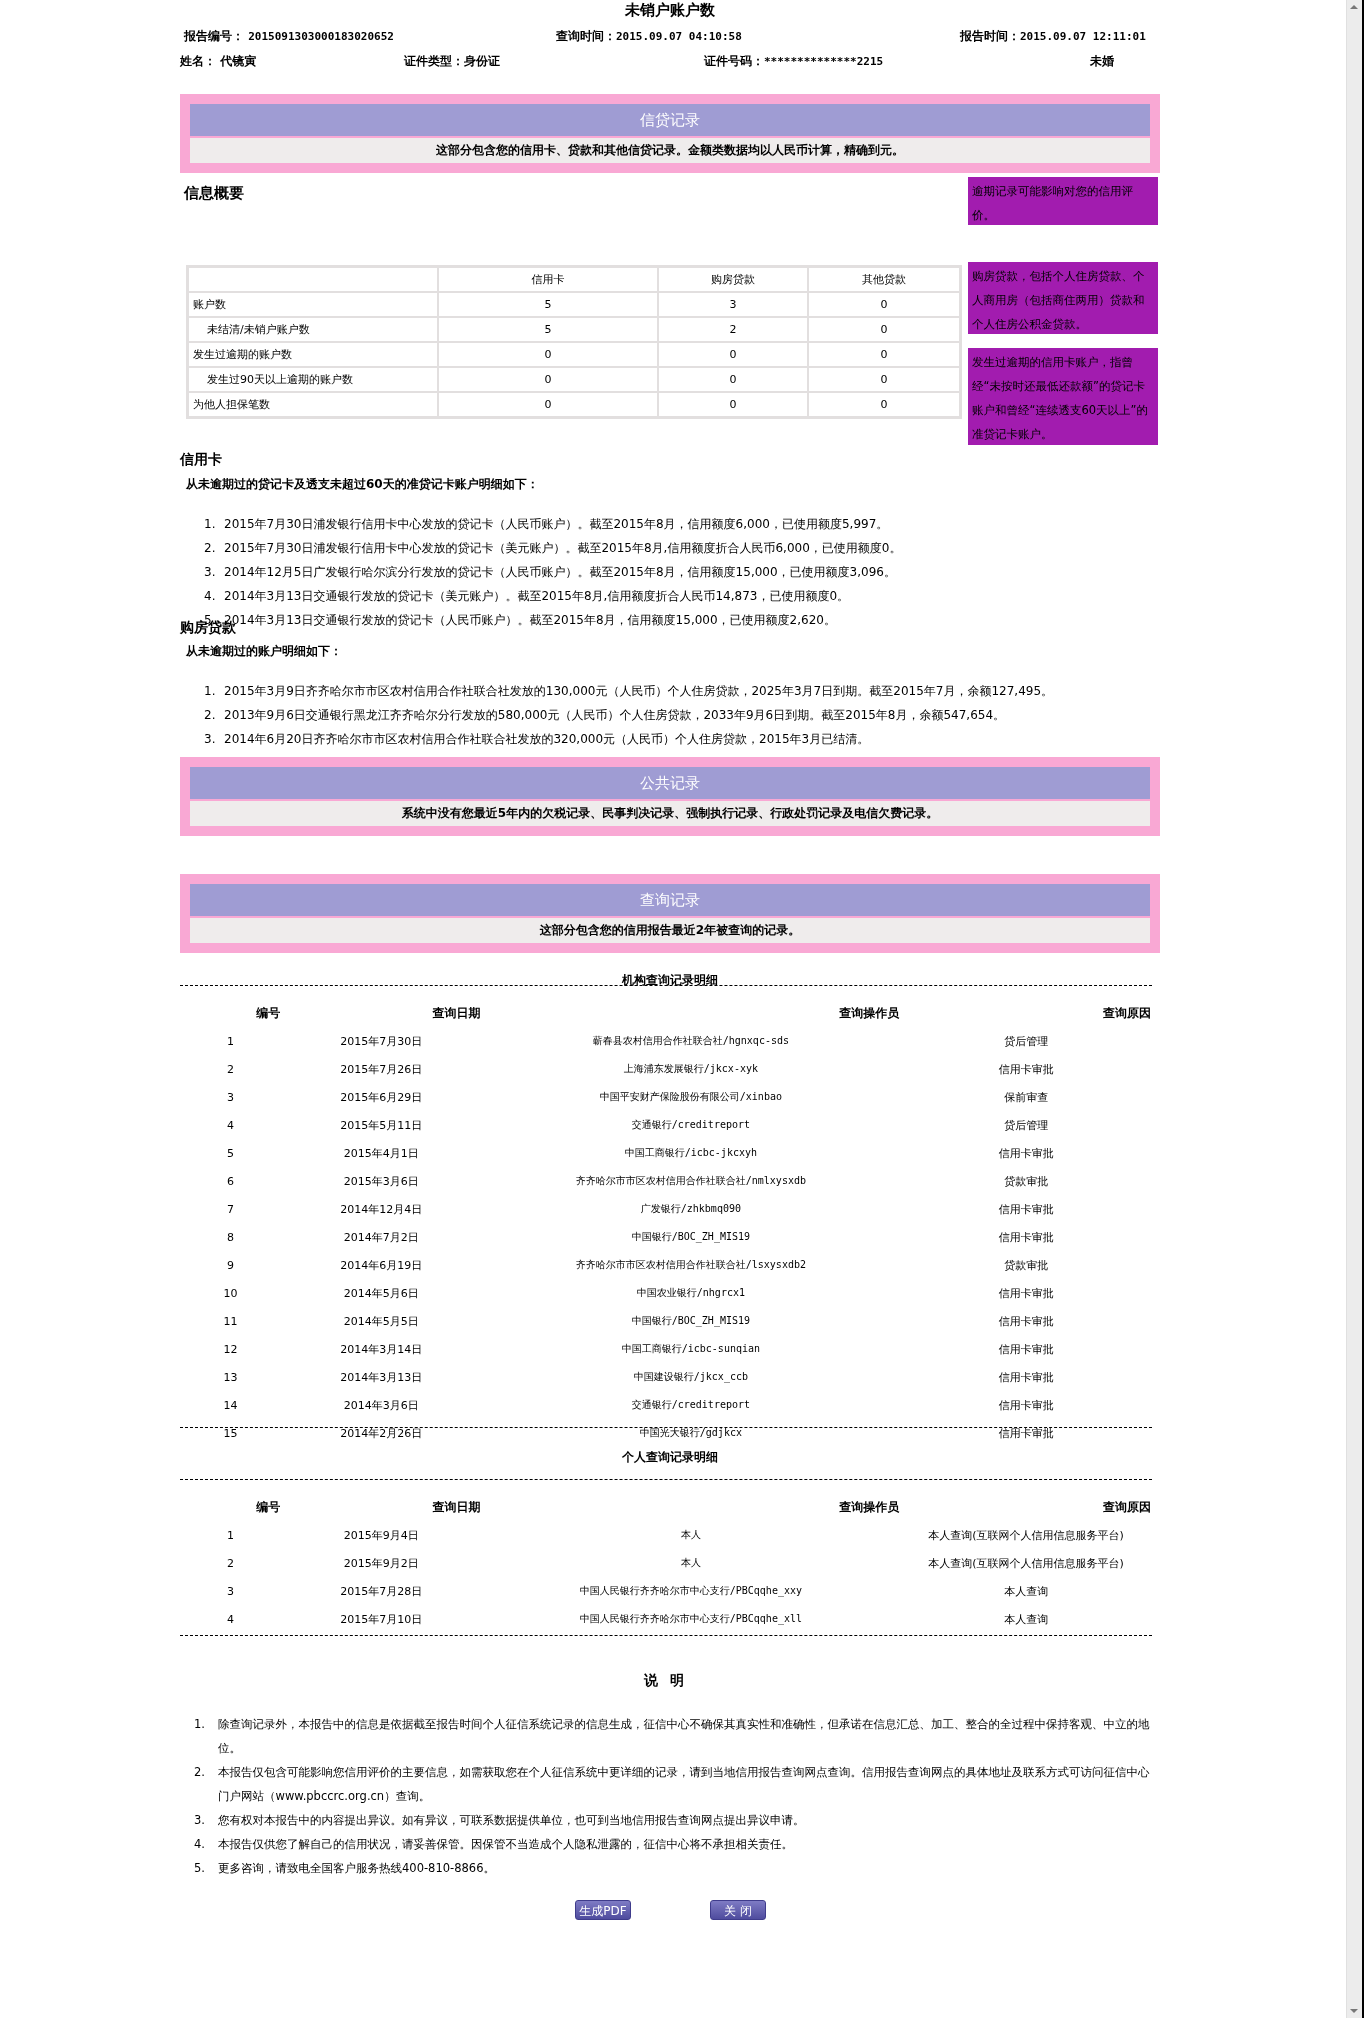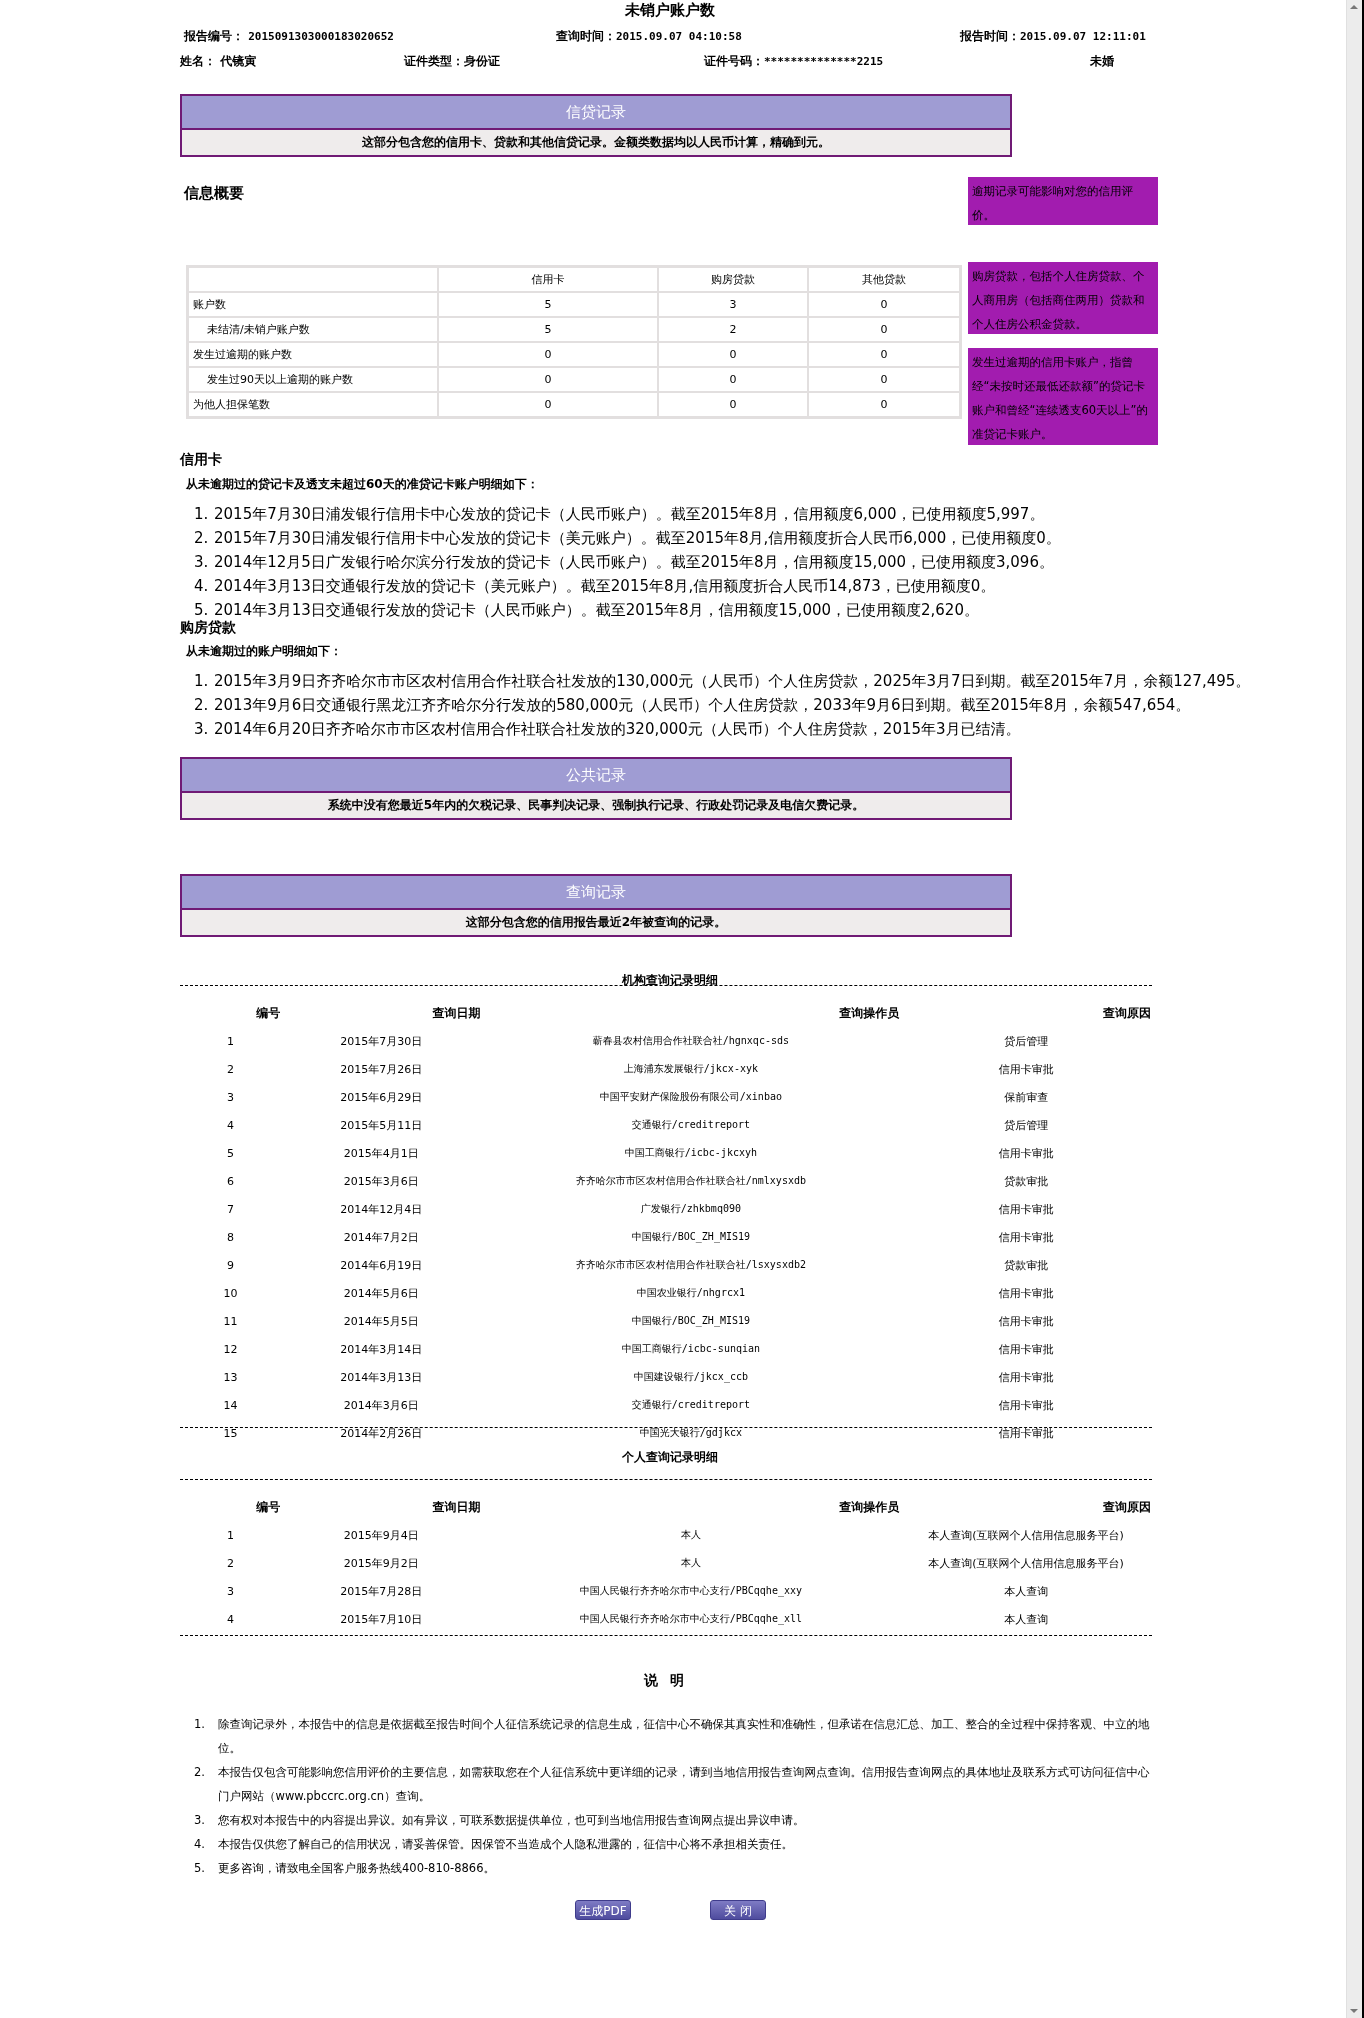--- a/index.html
+++ b/index.html
@@ -9,37 +9,37 @@
     color: #000; font-size: 12px;
   }
   .page { position: absolute; left: 180px; top: 0; width: 980px; }
 
   
   .title { position: absolute; left: 0; width: 980px; top: 0; text-align: center; font-size: 15px; font-weight: bold; line-height: 20px; }
   .hdr { position: absolute; font-size: 12px; font-weight: bold; line-height: 16px; white-space: nowrap; }
   .hdr .v { font-family: "DejaVu Sans Mono", "Liberation Mono", monospace; font-weight: bold; font-size: 11px; }
 
   
-  .sec { position: absolute; left: 0; width: 832px; background: #701a75; padding: 2px; box-sizing: border-box; }
+  .sec { position: absolute; left: 0; width: 980px; background: #f9a8d4; padding: 10px; box-sizing: border-box; }
   .sec .bar { background: #9f9cd3; color: #fff; text-align: center; font-size: 15px; line-height: 32px; height: 32px; }
   .sec .sub { background: #efecec; text-align: center; font-size: 12px; font-weight: bold; line-height: 25px; height: 25px; margin-top: 2px; }
 
   .h-overview { position: absolute; left: 4px; top: 184px; font-size: 15px; font-weight: bold; }
 
   
   table.sum { position: absolute; left: 6px; top: 265px; width: 776px; border-collapse: separate; border-spacing: 0; border: 2px solid #e2dfdf; font-size: 11px; }
   table.sum td { border: 1px solid #e2dfdf; height: 23px; padding: 0 4px; }
   table.sum td.c { text-align: center; }
   table.sum td.ind { padding-left: 18px; }
 
   .note { position: absolute; left: 788px; width: 190px; background: #a21caf; font-size: 11.5px; line-height: 24px; padding: 2px 4px; box-sizing: border-box; }
 
   .h2 { position: absolute; left: 0; font-size: 14px; font-weight: bold; }
   .h3 { position: absolute; left: 6px; font-size: 12px; font-weight: bold; }
-  ol.items { position: absolute; left: 0; margin: 6px; padding: 0; list-style: none; font-size: 15px; }
+  ol.items { position: absolute; left: 0; margin: 16px; padding: 0; list-style: none; font-size: 12px; }
   ol.items li { height: 24px; line-height: 24px; white-space: nowrap; }
   ol.items li .n { display: inline-block; width: 28px; text-align: left; padding-left: 8px; box-sizing: border-box; }
 
   
   .qtitle { position: absolute; left: 0; width: 980px; text-align: center; font-size: 12px; font-weight: bold; }
   .dash { position: absolute; left: 0; width: 972px; border-top: 1px dashed #000; height: 0; }
   table.q { position: absolute; left: 0; width: 972px; border-collapse: collapse; font-size: 11px; }
   table.q th { font-weight: bold; height: 26px; font-size: 12px; text-align: right; }
   table.q td { text-align: center; height: 26px; }
   table.q .c1 { width: 100px; } table.q .c2 { width: 200px; } table.q .c3 { width: 420px; } table.q .c4 { width: 252px; }

